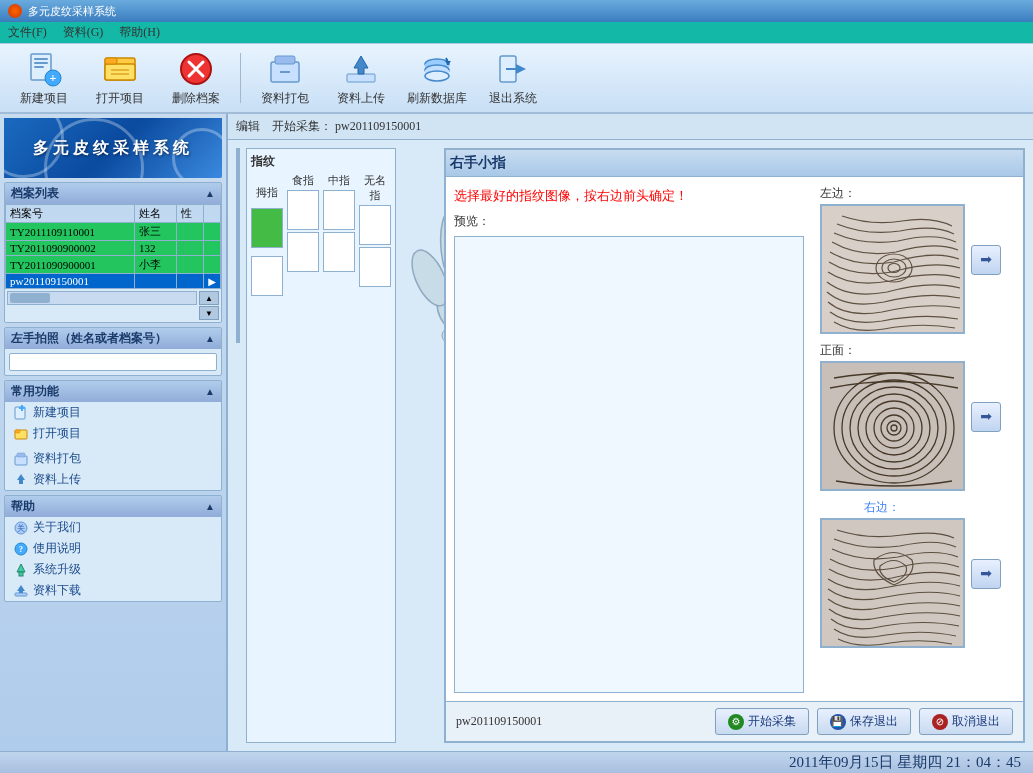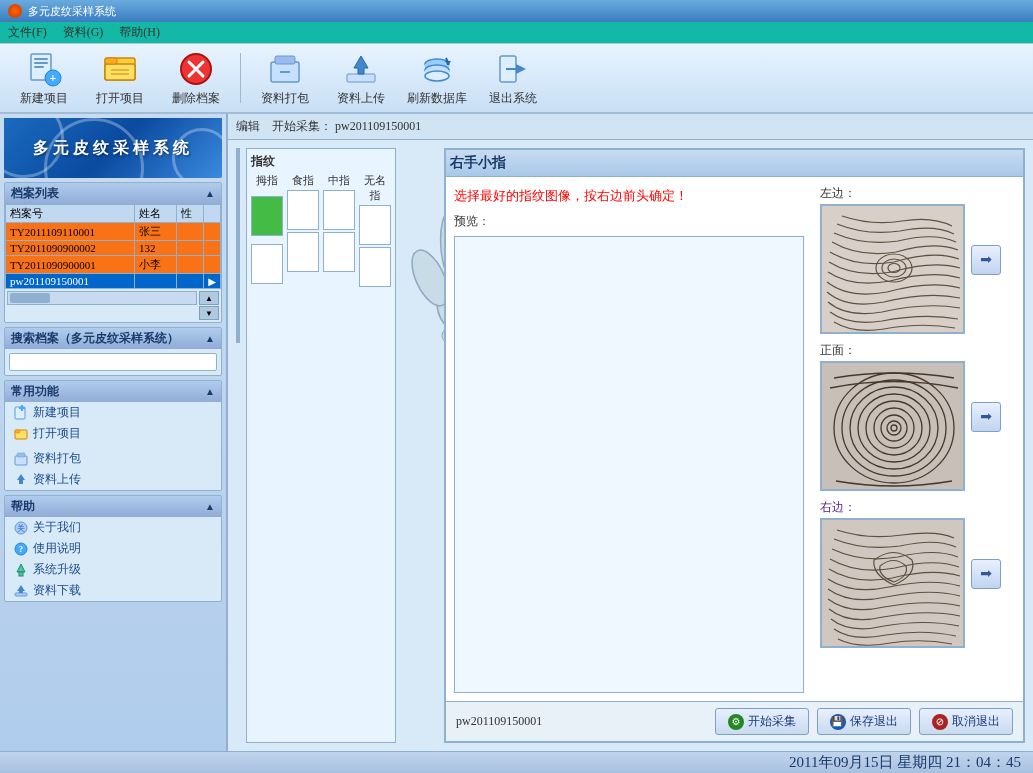--- a/index.html
+++ b/index.html
@@ -111,21 +111,21 @@
     .case-table th {
       background: #c0d8f0;
       border: 1px solid #90b0d0;
       padding: 1px 4px;
       text-align: left;
       font-weight: normal;
     }
     .case-table td {
       border: 1px solid #90b0d0;
       padding: 1px 4px;
-      background: #f97316;
+      background: #22c55e;
     }
     .case-table tr.selected td { background: #0066cc; color: white; }
 
     
     .search-input {
       width: calc(100% - 8px);
       margin: 4px;
       padding: 2px 4px;
       border: 1px solid #90b0d0;
       border-radius: 2px;
@@ -457,21 +457,21 @@
         </div>
         <div style="display:flex; flex-direction:column; gap:1px;">
           <div class="sidebar-scroll-btn">▲</div>
           <div class="sidebar-scroll-btn">▼</div>
         </div>
       </div>
     </div>
 
     <div class="sidebar-section">
       <div class="sidebar-section-header">
-        <span>搜索档案（多元皮纹采样系统）</span>
+        <span>左手拍照（姓名或者档案号）</span>
         <span class="chevron">▲</span>
       </div>
       <input class="search-input" type="text" placeholder="" style="">
     </div>
 
     <div class="sidebar-section">
       <div class="sidebar-section-header">
         <span>常用功能</span>
         <span class="chevron">▲</span>
       </div>
@@ -612,21 +612,21 @@
             <ellipse cx="124" cy="108" rx="12" ry="8" fill="#ffaaaa" opacity="0.5"></ellipse>
 
             <ellipse cx="38" cy="145" rx="14" ry="28" fill="#ffd0a0" transform="rotate(-15,38,145)"></ellipse>
             <ellipse cx="146" cy="145" rx="14" ry="28" fill="#ffd0a0" transform="rotate(15,146,145)"></ellipse>
           </svg>
         </div>
 
         <div style="border:1px solid #90b0d0; background:#e8f4ff; padding:4px;">
           <div style="font-size:12px; font-weight:bold; color:#333; margin-bottom:3px;">指纹</div>
           <div id="fp-columns-container" style="display:flex; gap:4px; align-items:flex-start;">
-          <div style="display: flex; flex-direction: column; align-items: center; gap: 8px;">
+          <div style="display: flex; flex-direction: column; align-items: center; gap: 8px; margin-top: 12px;">
                 <div style="font-size: 11px; color: rgb(51, 51, 51); text-align: center;">拇指</div>
                 <div style="width: 32px; height: 40px; border: 1px solid rgb(144, 176, 208); background: rgb(68, 187, 68); cursor: pointer;"></div>
                 <div style="width: 32px; height: 40px; border: 1px solid rgb(144, 176, 208); background: white; cursor: pointer;"></div>
               </div>
               <div style="display: flex; flex-direction: column; align-items: center; gap: 2px;">
                 <div style="font-size: 11px; color: rgb(51, 51, 51); text-align: center;">食指</div>
                 <div style="width: 32px; height: 40px; border: 1px solid rgb(144, 176, 208); background: white; cursor: pointer;"></div>
                 <div style="width: 32px; height: 40px; border: 1px solid rgb(144, 176, 208); background: white; cursor: pointer;"></div>
               </div>
               <div style="display: flex; flex-direction: column; align-items: center; gap: 2px;">
@@ -737,21 +737,21 @@
                       <path d="M14,118 Q72,128 130,118"></path>
                     </g>
                   </svg>
                 </div>
               </div>
               <div class="rfp-arrow-btn">➡</div>
             </div>
 
             <div style="display:flex; flex-direction:row; align-items:center; gap:6px;">
               <div style="display:flex; flex-direction:column; gap:2px;">
-                <span style="font-size:12px; color:#4c1d95;">右边：</span>
+                <span style="font-size:12px; color:#3b82f6;margin-left:44px;">右边：</span>
                 <div style="width:145px; height:130px; border:2px solid #90b0d0; background:#e0e0e0; overflow:hidden;">
                   <svg width="145" height="130" viewBox="0 0 145 130">
                     <rect width="145" height="130" fill="#d0c8c0"></rect>
                     <g stroke="#4a3a2a" stroke-width="1.2" fill="none" opacity="0.85">
                       <path d="M15,10 Q45,20 80,15 Q115,10 132,18"></path>
                       <path d="M12,19 Q42,31 78,26 Q114,18 134,27"></path>
                       <path d="M10,29 Q40,43 76,37 Q113,28 136,37"></path>
                       <path d="M8,39 Q36,55 73,48 Q112,38 137,47"></path>
                       <path d="M7,49 Q33,65 70,58 Q111,48 138,56"></path>
                       <path d="M6,59 Q30,75 67,67 Q110,58 138,66"></path>

